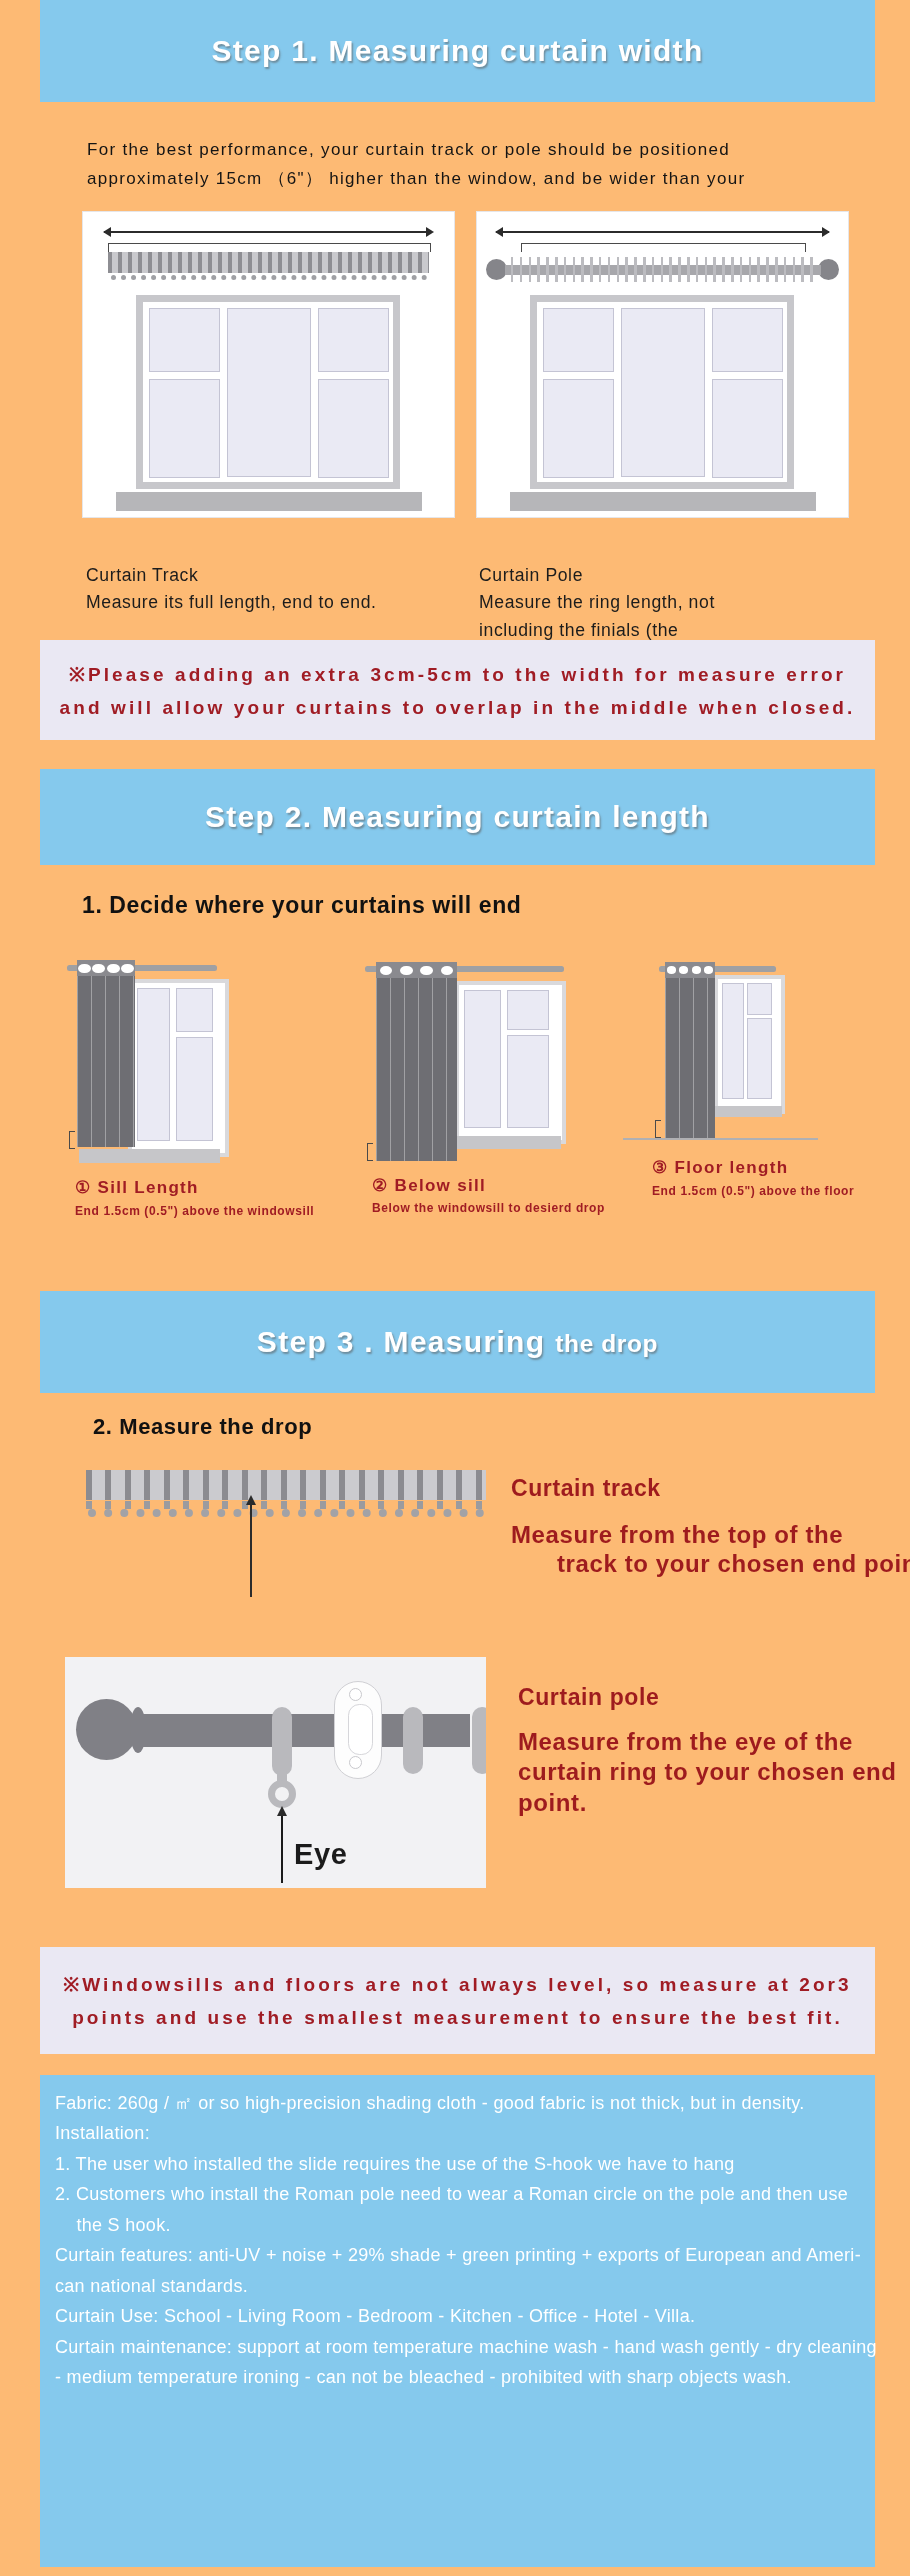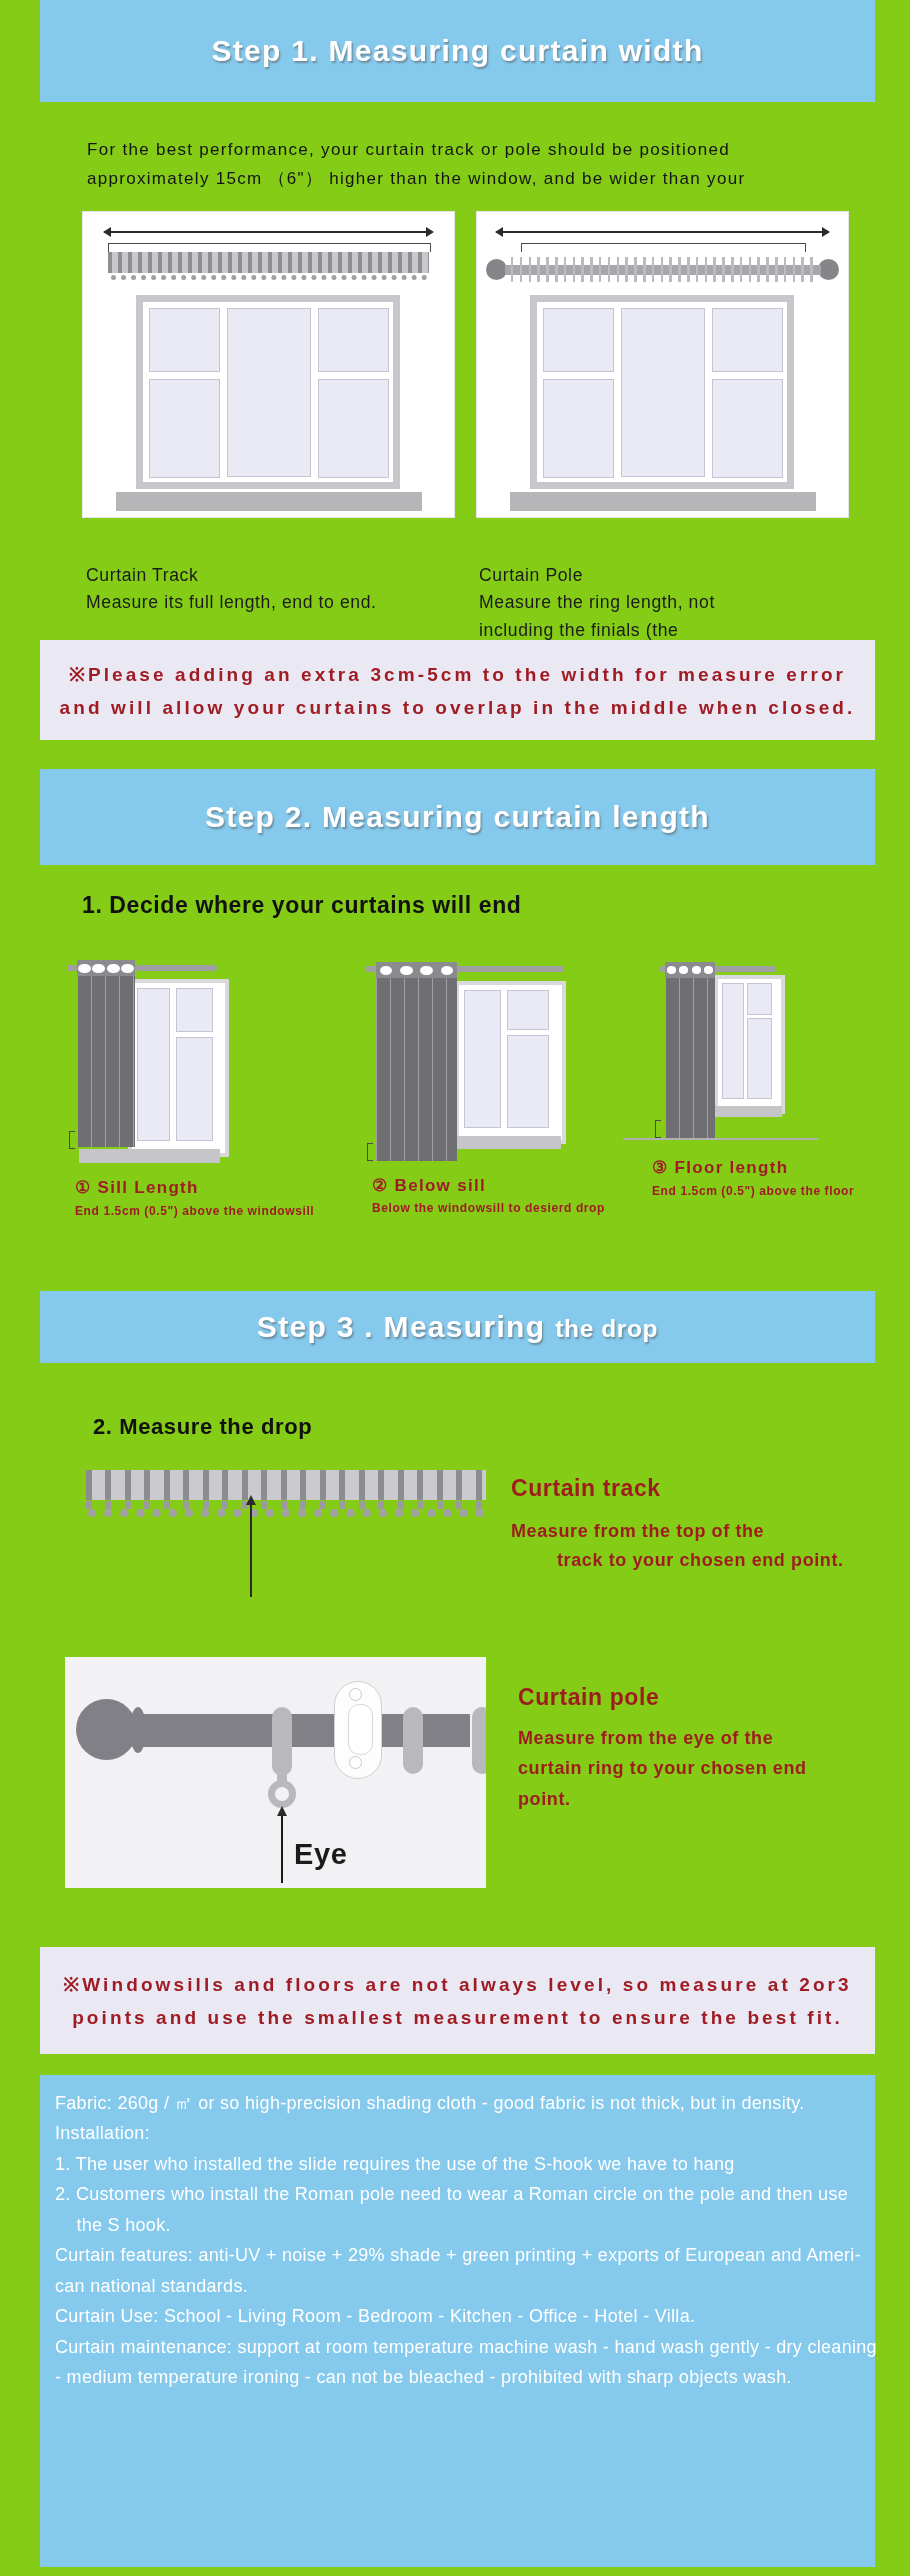--- a/index.html
+++ b/index.html
@@ -1,33 +1,33 @@
 <!DOCTYPE html>
 <html style="font-size:10px"><head>
 <meta charset="utf-8">
 <style>
   html,body{margin:0;padding:0;background:#ffffff;}
-  #page{position:relative;width:910px;height:2576px;background:#84cc16;overflow:hidden;
+  #page{position:relative;width:910px;height:2576px;background:#fdba74;overflow:hidden;
         font-family:"Liberation Sans", sans-serif;}
   
   .banner{position:absolute;left:40px;width:835px;background:#85C9ED;display:flex;align-items:center;justify-content:center;}
   .banner-title{color:#ffffff;font-weight:bold;font-size:30px;letter-spacing:1.3px;
         text-shadow:1.3px 1.9px 1.9px rgba(90,90,90,.55);white-space:nowrap;}
   .banner-title .sub{font-size:24.5px;letter-spacing:0.6px;margin-left:10px;}
   
   .note{position:absolute;left:40px;width:835px;background:#EAE8F3;text-align:center;}
   .note div{color:#A01C24;font-weight:bold;font-size:19px;letter-spacing:3.1px;white-space:nowrap;}
   
   .para{position:absolute;color:#141414;font-size:17px;letter-spacing:1.3px;white-space:nowrap;}
   .h-black{position:absolute;color:#111111;font-weight:bold;font-size:23px;letter-spacing:0.6px;white-space:nowrap;}
   .cap-black{position:absolute;color:#1c1c1c;font-size:17.6px;letter-spacing:0.6px;white-space:nowrap;}
   .cap-red-t{position:absolute;color:#A01C24;font-weight:bold;font-size:17px;letter-spacing:1.3px;white-space:nowrap;}
   .cap-red-s{position:absolute;color:#A01C24;font-weight:bold;font-size:12px;letter-spacing:0.6px;white-space:nowrap;}
   .lbl-red-t{position:absolute;color:#9E1B1E;font-weight:bold;font-size:23px;letter-spacing:0.6px;white-space:nowrap;}
-  .lbl-red-s{position:absolute;color:#9E1B1E;font-weight:bold;font-size:18px;letter-spacing:0.6px;white-space:nowrap;}
+  .lbl-red-s{position:absolute;color:#9E1B1E;font-weight:bold;font-size:24px;letter-spacing:0.6px;white-space:nowrap;}
   
   .fig-panel{position:absolute;width:371px;height:305px;background:#ffffff;border:0.6px solid #e6e6e9;}
   
   .arrow-h{position:absolute;height:1.9px;background:#2b2b2b;}
   .arrow-h::before{content:"";position:absolute;left:-1.3px;top:-4.4px;width:0;height:0;
       border:5px solid transparent;border-right:8.8px solid #2b2b2b;border-left:none;}
   .arrow-h::after{content:"";position:absolute;right:-1.3px;top:-4.4px;width:0;height:0;
       border:5px solid transparent;border-left:8.8px solid #2b2b2b;border-right:none;}
   .arrow-v{position:absolute;width:1.9px;background:#2b2b2b;}
   .arrow-v::before{content:"";position:absolute;top:-8.8px;left:-4.4px;width:0;height:0;
@@ -198,21 +198,21 @@
         <div class="grommet" style="width:8.8px;height:7.5px;"></div>
         <div class="grommet" style="width:8.8px;height:7.5px;"></div>
       </div>
     </div>
     <div class="floorline" style="left:623px;top:1138px;width:195px;"></div>
     <div class="lbracket" style="left:655px;top:1120px;"></div>
     <div class="cap-red-t" style="left:652px;top:1157px;">③ Floor length</div>
     <div class="cap-red-s" style="left:652px;top:1184px;">End 1.5cm (0.5") above the floor</div>
   </div>
 
-  <div class="banner" style="top:1291px;height:72px;">
+  <div class="banner" style="top:1291px;height:102px;">
     <div class="banner-title">
       <span>Step 3 . Measuring</span><span class="sub">the drop</span>
     </div>
   </div>
 
   <div class="h-black" style="left:93px;top:1414px;font-size:22px;">2. Measure the drop</div>
 
   <div class="track3"></div>
   <div class="track3stems"></div>
   <div class="hookrow" style="left:88px;top:1509px;width:396px;border-top-width:8.2px;border-top-color:#a2a2a6;"></div>

